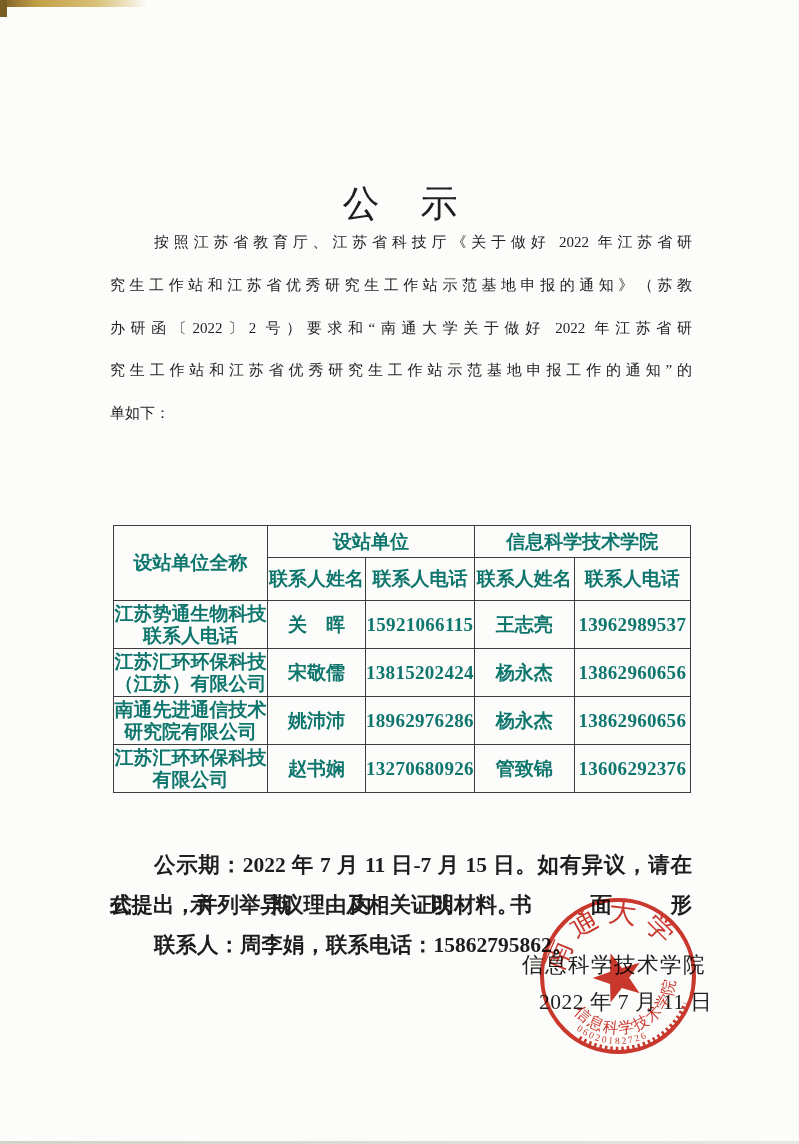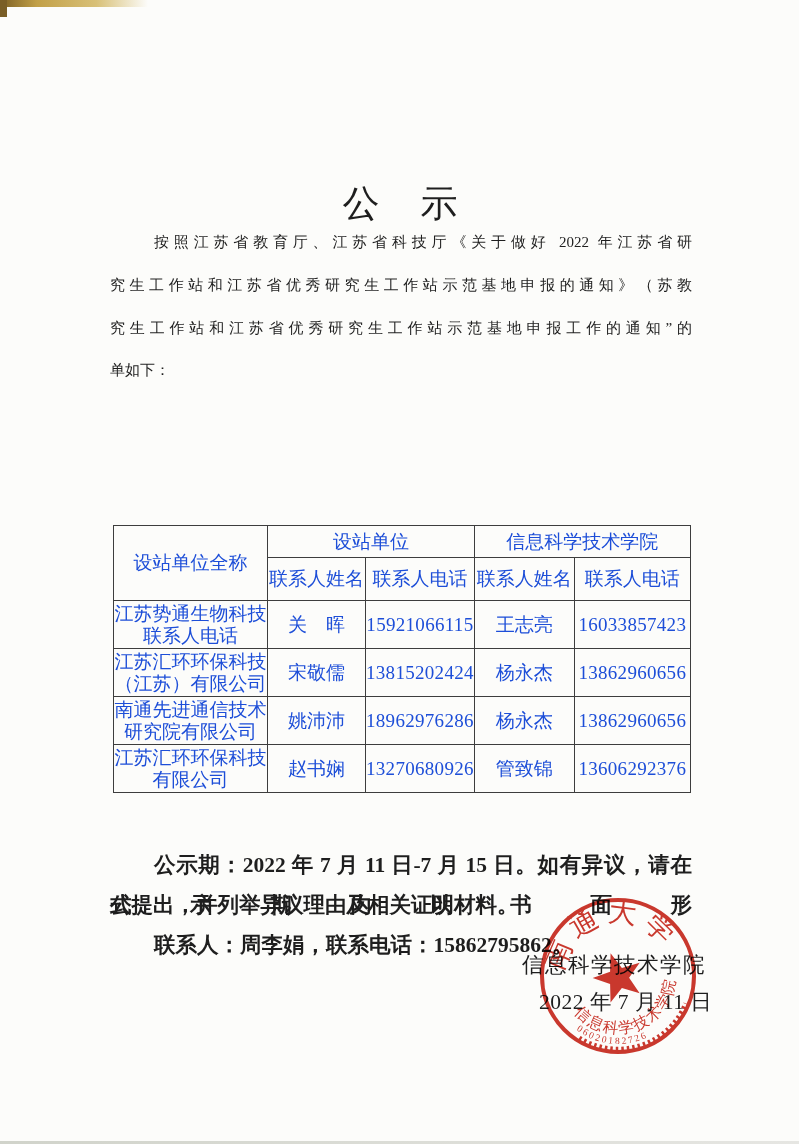--- a/index.html
+++ b/index.html
@@ -19,22 +19,22 @@
   .title{position:absolute;left:110px;top:179px;width:582px;height:44px;
     margin:0;text-align:center;font-size:37px;font-weight:400;letter-spacing:2px;}
   
   .body-block{position:absolute;left:110px;top:221px;width:582px;font-size:15px;}
   .line{height:42.8px;line-height:42.8px;text-align:justify;text-align-last:justify;}
   .line.first{text-indent:44px;}
   .line.end{text-align-last:left;}
   
   .doc-table{position:absolute;left:113px;top:525px;border-collapse:collapse;table-layout:fixed;}
   .doc-table th,.doc-table td{
-    border:1.6px solid #3d3d3d;font-weight:400;font-size:19px;
-    text-align:center;vertical-align:middle;padding:0;color:#1d4ed8;}
+    border:1.6px solid #3d3d3d;font-weight:700;font-size:19px;
+    text-align:center;vertical-align:middle;padding:0;color:#0f766e;}
   .hrow1{height:32px;} .hrow2{height:43px;} .drow{height:48px;}
   .company{white-space:pre-line;line-height:22px;}
   .phone{letter-spacing:.3px;}
   
   .footer-block{position:absolute;left:110px;top:845px;width:582px;font-size:21.5px;}
   .fline{height:40px;line-height:40px;font-weight:bold;}
   .fline.justify{text-align:justify;text-align-last:justify;}
   .fline.first{text-indent:44px;}
   
   .sig-org{position:absolute;left:522px;top:950px;font-size:21.5px;letter-spacing:1.5px;}
@@ -51,20 +51,21 @@
 
   <div class="scan-top-strip"></div>
   <div class="scan-corner"></div>
   <div class="scan-bottom-edge"></div>
 
   <h1 class="title">公　示</h1>
 
   <div class="body-block">
     <div class="line first">按照江苏省教育厅、江苏省科技厅《关于做好 2022 年江苏省研</div>
     <div class="line">究生工作站和江苏省优秀研究生工作站示范基地申报的通知》（苏教</div>
+    <div class="line">办研函〔2022〕2 号）要求和“南通大学关于做好 2022 年江苏省研</div>
     <div class="line">究生工作站和江苏省优秀研究生工作站示范基地申报工作的通知”的</div>
     <div class="line end">单如下：</div>
   </div>
 
   <table class="doc-table">
     <colgroup>
       <col style="width:154px">
         <col style="width:98px">
         <col style="width:108px">
       <col style="width:100px">
@@ -83,21 +84,21 @@
         <th>联系人电话</th>
       </tr>
     </thead>
     <tbody>
       <tr class="drow">
         <td class="company">江苏势通生物科技
 联系人电话</td>
         <td>关　晖</td>
         <td class="phone">15921066115</td>
         <td>王志亮</td>
-        <td class="phone">16033857423</td>
+        <td class="phone">13962989537</td>
       </tr>
       <tr class="drow">
         <td class="company">江苏汇环环保科技
 （江苏）有限公司</td>
         <td>宋敬儒</td>
         <td class="phone">13815202424</td>
         <td>杨永杰</td>
         <td class="phone">13862960656</td>
       </tr>
       <tr class="drow">

